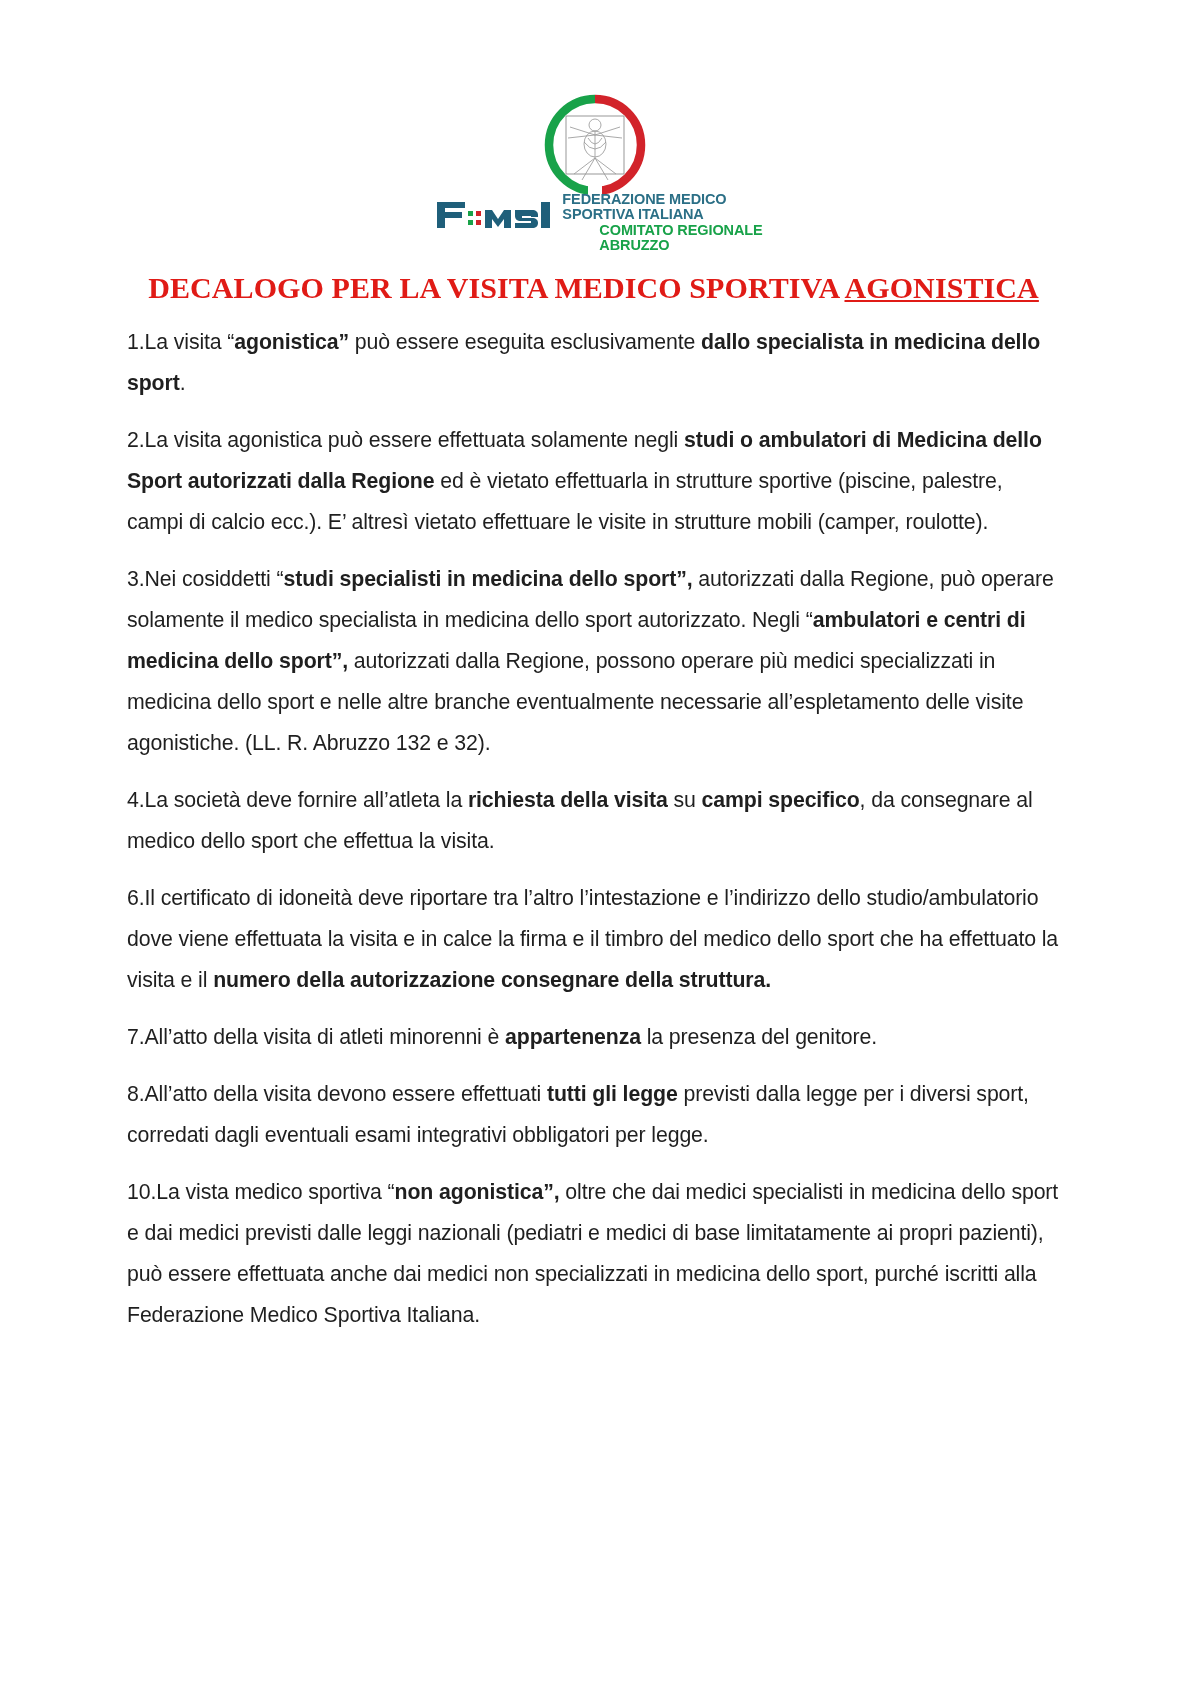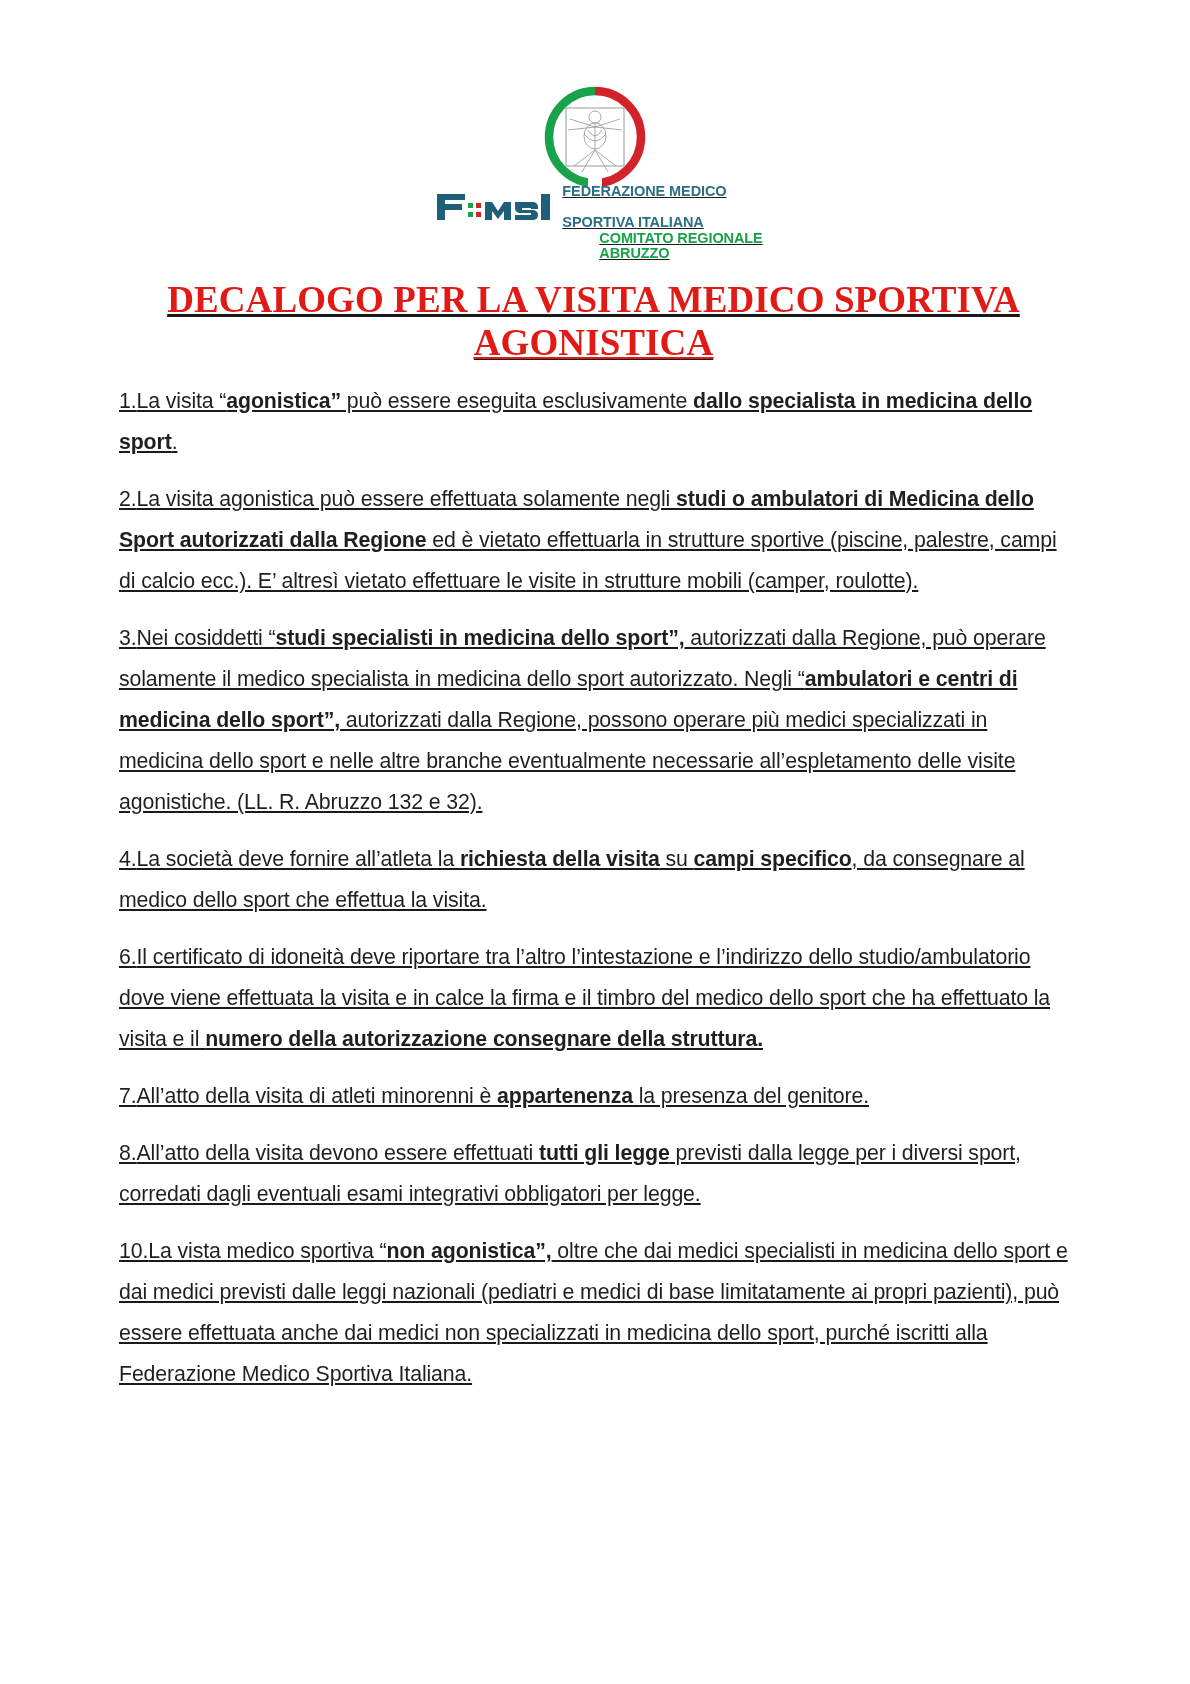--- a/index.html
+++ b/index.html
@@ -15,23 +15,22 @@
     color: #1a1a1a;
     -webkit-font-smoothing: antialiased;
   }
 
   .page {
     position: relative;
     width: 1190px;
     height: 1468px;
     background: #ffffff;
     box-sizing: border-box;
-    padding: 0;
+    padding: 8px;
     overflow: hidden;
-    text-decoration: underline;
   }
 
   
   .logo-block {
     width: 100%;
     padding-top: 86px;
     display: flex;
     flex-direction: column;
     align-items: center;
   }
@@ -63,40 +62,40 @@
   .logo-text .l2 {
     font-family: "Liberation Sans", sans-serif;
     font-weight: 700;
     font-size: 14.5px;
     letter-spacing: -0.1px;
     color: #1f5f7a;
     display: block;
     white-space: nowrap;
   }
   .logo-text .l1 { color: #2b6f86; }
-  .logo-text .l2 { color: #2b6f86; margin-top: 16px; }
+  .logo-text .l2 { color: #2b6f86; }
   .logo-text .l3,
   .logo-text .l4 {
     font-family: "Liberation Sans", sans-serif;
     font-weight: 700;
     font-size: 14.5px;
     letter-spacing: -0.1px;
     color: #18a249;
     display: block;
     white-space: nowrap;
     margin-left: 37px;
   }
 
   
   .doc-title {
     margin: 18px 3px 0 0;
     text-align: center;
     font-family: "Liberation Serif", serif;
     font-weight: 700;
-    font-size: 37px;
+    font-size: 30px;
     letter-spacing: 0.1px;
     color: #e01b16;
     line-height: 1.15;
     padding: 0 60px;
   }
   .doc-title .u {
     text-decoration: underline;
     text-underline-offset: 2px;
     text-decoration-thickness: 2px;
   }

